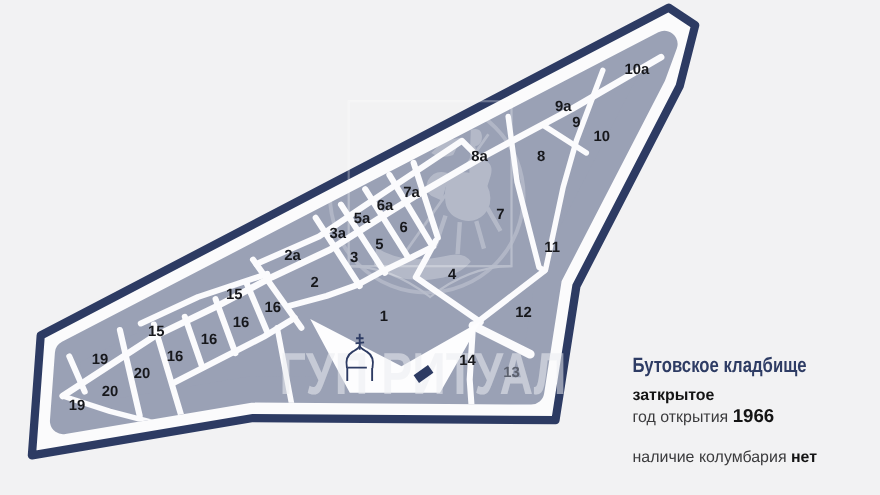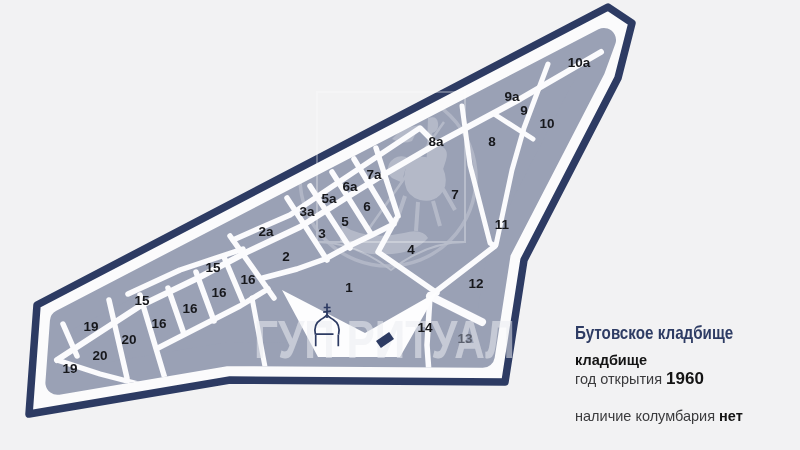--- a/index.html
+++ b/index.html
@@ -189,20 +189,20 @@
 <text x="579" y="67" class="lbl">10а</text>
 
 <text x="465" y="343" class="lblg">13</text>
 </g>
 </svg>
 
 <div id="info">
 
 <p class="t1">Бутовское кладбище</p>
 
-<p class="row r1"><span class="b1">кладбище</span></p>
-
-<p class="row r2">год открытия <span class="b2">1960</span></p>
+<p class="row r1"><span class="b1">заткрытое</span></p>
+
+<p class="row r2">год открытия <span class="b2">1966</span></p>
 
 
 <p class="row r4">наличие колумбария <span class="b1">нет</span></p>
 </div>
 </div>
 
 </body></html>

